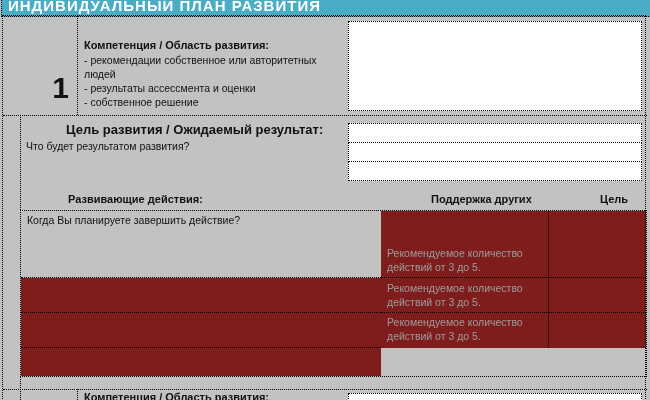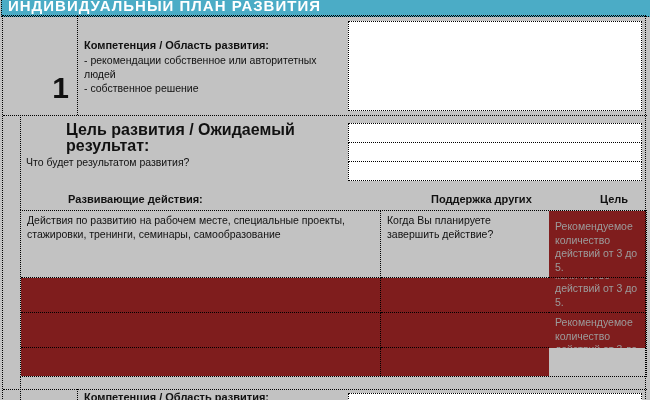--- a/index.html
+++ b/index.html
@@ -21,21 +21,21 @@
             border-right:1px dotted #000;display:flex;align-items:flex-end;
             justify-content:flex-end;padding:0 8px 12px 0;box-sizing:border-box;}
   .num{font-size:30px;font-weight:bold;line-height:1;}
   .competence{position:absolute;left:81px;top:22px;width:256px;
               font-size:10.5px;line-height:14px;}
   .competence .b{font-size:11px;margin-bottom:1px;}
   .input-box{position:absolute;left:345px;top:5px;width:294px;height:90px;
              background:#fff;border:1px dotted #000;box-sizing:border-box;}
   
   .goal{position:absolute;left:23px;top:106px;width:310px;font-size:10.5px;line-height:16px;}
-  .goal .b{font-size:16px;padding-left:40px;}
+  .goal .b{font-size:13px;padding-left:40px;}
   .goal-rows{position:absolute;left:345px;top:107px;width:294px;}
   .goal-row{height:20px;background:#fff;border:1px dotted #000;
             box-sizing:border-box;margin-top:-1px;}
   .goal-row:first-child{margin-top:0;}
   
   .th{position:absolute;top:177px;font-size:11px;font-weight:bold;white-space:nowrap;padding-left:41px;}
   
   .atable{position:absolute;left:17px;top:194px;width:627px;height:167px;
           border:1px dotted #000;box-sizing:border-box;display:grid;
           grid-template-columns:360px 168px 97px;grid-template-rows:67px 35px 35px 28px;}
@@ -65,20 +65,21 @@
 
   <div class="page">
 
     <div class="num-cell">
       <span class="num">1</span>
     </div>
 
     <div class="competence">
       <div class="b">Компетенция / Область развития:</div>
       <div>- рекомендации собственное или авторитетных людей</div>
+      <div>- результаты ассессмента и оценки</div>
       <div>- собственное решение</div>
     </div>
 
     <div class="input-box"></div>
 
     <div class="hdiv" style="top:99px"></div>
     <div class="vrule" style="top:99px;height:95px"></div>
 
     <div class="goal">
       <div class="b">Цель развития /  Ожидаемый результат:</div>
@@ -90,21 +91,20 @@
       <div class="goal-row"></div>
       <div class="goal-row"></div>
     </div>
 
     <div class="th" style="left:24px">Развивающие действия:</div>
     <div class="th" style="left:387px">Поддержка других</div>
     <div class="th" style="left:556px">Цель</div>
 
     <div class="atable">
 
-      <div class="cell cr cb">Действия по развитию на рабочем месте, специальные проекты, стажировки, тренинги, семинары, самообразование</div>
       <div class="cell cb">Когда Вы планируете завершить действие?</div>
 
       <div class="cell cr cb in va-b">
         <span class="hint" style="color:#9c9c9c">Рекомендуемое количество действий от 3 до 5.</span>
       </div>
       <div class="cell cr cb in"></div>
       <div class="cell cb in"></div>
 
       <div class="cell cr cb in va-b">
         <span class="hint" style="color:#9c9c9c">Рекомендуемое количество действий от 3 до 5.</span>

